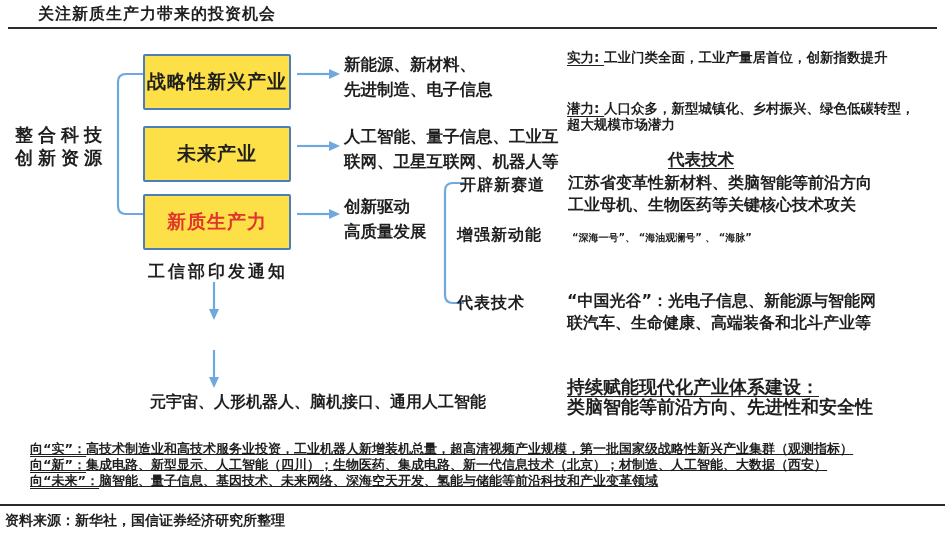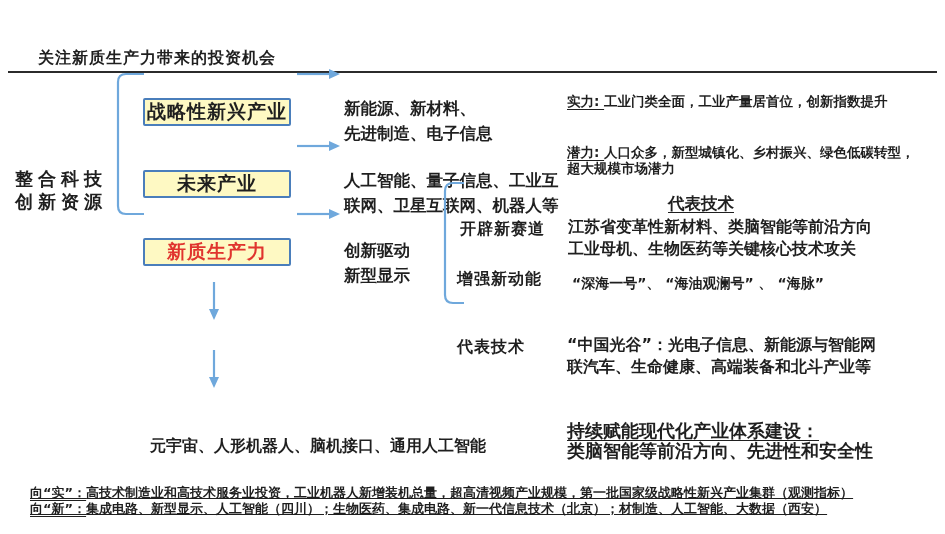--- a/index.html
+++ b/index.html
@@ -7,39 +7,39 @@
     --arrow:#6fa8dc;
     --highlight-red:#e0342e;
     --text:#1f1f1f;
   }
   html,body{margin:0;padding:0;background:#fff;}
   .canvas{
     position:relative;width:945px;height:534px;background:#ffffff;
     font-family:"DejaVu Sans","Liberation Sans",sans-serif;
     color:var(--text);font-weight:bold;overflow:hidden;
   }
-  .abs{position:absolute;margin-top:44px;}
+  .abs{position:absolute;}
   .pre{white-space:pre-line;}
   .nowrap{white-space:nowrap;}
   .title{font-size:16px;letter-spacing:1px;}
   .rule{background:#2b2b2b;height:2px;}
   .left-label{font-size:18px;letter-spacing:5px;line-height:23px;}
   .box{
-    width:148px;height:28px;border:2px solid var(--box-border);border-radius:2px;
+    width:148px;height:56px;border:2px solid var(--box-border);border-radius:2px;
     display:flex;align-items:center;justify-content:center;
-    font-size:19px;background:#fef9c3;letter-spacing:1px;box-sizing:border-box;
+    font-size:19px;background:#fde047;letter-spacing:1px;box-sizing:border-box;
   }
   .red{color:var(--highlight-red);}
   .out{font-size:16.5px;line-height:25px;}
   .newlabel{font-size:16px;letter-spacing:1px;}
   .small{font-size:13.5px;line-height:16px;}
   .u{text-decoration:underline;text-underline-offset:3px;}
   .tech-h{font-size:16.5px;}
   .tech{font-size:16px;line-height:22px;}
-  .tech-m{font-size:14px;}
+  .tech-m{font-size:10px;}
   .chain{font-size:17px;}
   .ls3{letter-spacing:3px;}
   .chain-sm{font-size:16px;}
   .emp-h{font-size:18px;line-height:19px;}
   .emp-t{font-size:18px;line-height:19px;margin-top:1px;}
   .dir-line{font-size:13px;line-height:16.2px;white-space:nowrap;text-decoration:underline;}
   .src{font-size:14px;}
   svg.shape{display:block;position:absolute;}
   .stroke{stroke:var(--arrow);stroke-width:2.2;fill:none;}
   .fillhead{fill:var(--arrow);stroke:none;}
@@ -80,21 +80,21 @@
   <svg class="shape" style="left:296px;top:207px;" width="44" height="14">
     <line class="stroke" x1="1" y1="7" x2="33" y2="7"></line>
       <polygon class="fillhead" points="33,2 44,7 33,12"></polygon>
   </svg>
 
   <div class="abs out pre" style="left:344px;top:52px;">新能源、新材料、
 先进制造、电子信息</div>
   <div class="abs out pre" style="left:344px;top:124px;">人工智能、量子信息、工业互
 联网、卫星互联网、机器人等</div>
   <div class="abs out pre" style="left:344px;top:194px;">创新驱动
-新型显示</div>
+高质量发展</div>
 
   <svg class="shape" style="left:436px;top:176px;" width="28" height="134">
     <path class="stroke" d="M28 7 H17 Q9 7 9 15 V119 Q9 127 17 127 H28"></path>
   </svg>
 
   <div class="abs newlabel" style="left:460px;top:175px;">开辟新赛道</div>
   <div class="abs newlabel" style="left:457px;top:225px;">增强新动能</div>
   <div class="abs newlabel" style="left:457px;top:293px;">代表技术</div>
 
   <div class="abs small nowrap" style="left:567px;top:49px;">
@@ -105,20 +105,21 @@
 超大规模市场潜力</span>
   </div>
 
   <div class="abs tech-h u" style="left:668px;top:149px;">代表技术</div>
   <div class="abs tech pre" style="left:568px;top:172px;">江苏省变革性新材料、类脑智能等前沿方向
 工业母机、生物医药等关键核心技术攻关</div>
   <div class="abs tech-m nowrap" style="left:572px;top:231px;">“深海一号”、 “海油观澜号” 、 “海脉”</div>
   <div class="abs tech pre" style="left:567px;top:290px;">“中国光谷”：光电子信息、新能源与智能网
 联汽车、生命健康、高端装备和北斗产业等</div>
 
+  <div class="abs chain ls3" style="left:148px;top:260px;">工信部印发通知</div>
   <svg class="shape" style="left:207px;top:282px;" width="14" height="38">
     <line class="stroke" x1="7" y1="0" x2="7" y2="27"></line>
       <polygon class="fillhead" points="2,27 12,27 7,38"></polygon>
   </svg>
   <svg class="shape" style="left:207px;top:350px;" width="14" height="38">
     <line class="stroke" x1="7" y1="0" x2="7" y2="27"></line>
       <polygon class="fillhead" points="2,27 12,27 7,38"></polygon>
   </svg>
   <div class="abs chain-sm" style="left:150px;top:392px;">元宇宙、人形机器人、脑机接口、通用人工智能</div>
 
@@ -127,18 +128,21 @@
     <div class="emp-t">类脑智能等前沿方向、先进性和安全性</div>
   </div>
 
   <div class="abs" style="left:30px;top:441px;">
     <div class="dir-line">
       <span class="u">向“实”：</span><span>高技术制造业和高技术服务业投资，工业机器人新增装机总量，超高清视频产业规模，第一批国家级战略性新兴产业集群（观测指标）</span>
     </div>
     <div class="dir-line">
       <span class="u">向“新”：</span><span>集成电路、新型显示、人工智能（四川）；生物医药、集成电路、新一代信息技术（北京）；材制造、人工智能、大数据（西安）</span>
     </div>
+    <div class="dir-line">
+      <span class="u">向“未来”：</span><span>脑智能、量子信息、基因技术、未来网络、深海空天开发、氢能与储能等前沿科技和产业变革领域</span>
+    </div>
   </div>
 
   <div class="abs rule" style="left:0px;top:504px;width:945px;"></div>
   <div class="abs src" style="left:5px;top:512px;">资料来源：新华社，国信证券经济研究所整理</div>
 
 </div>
 
 </body></html>

